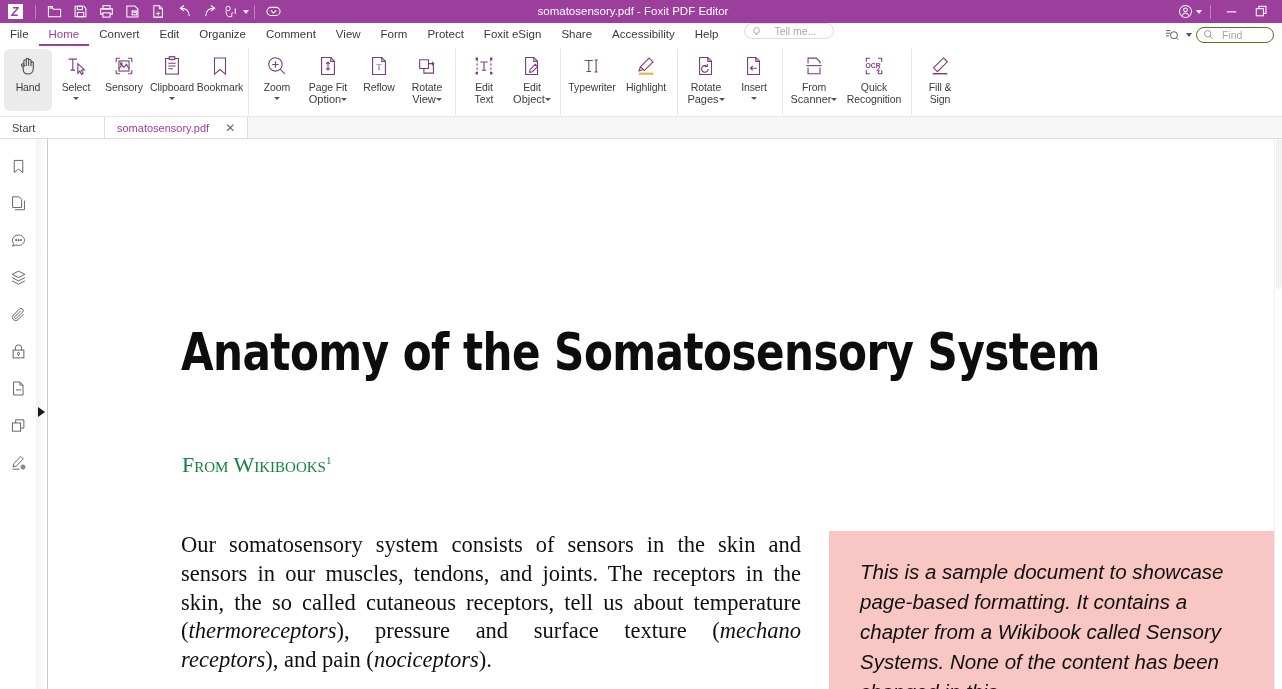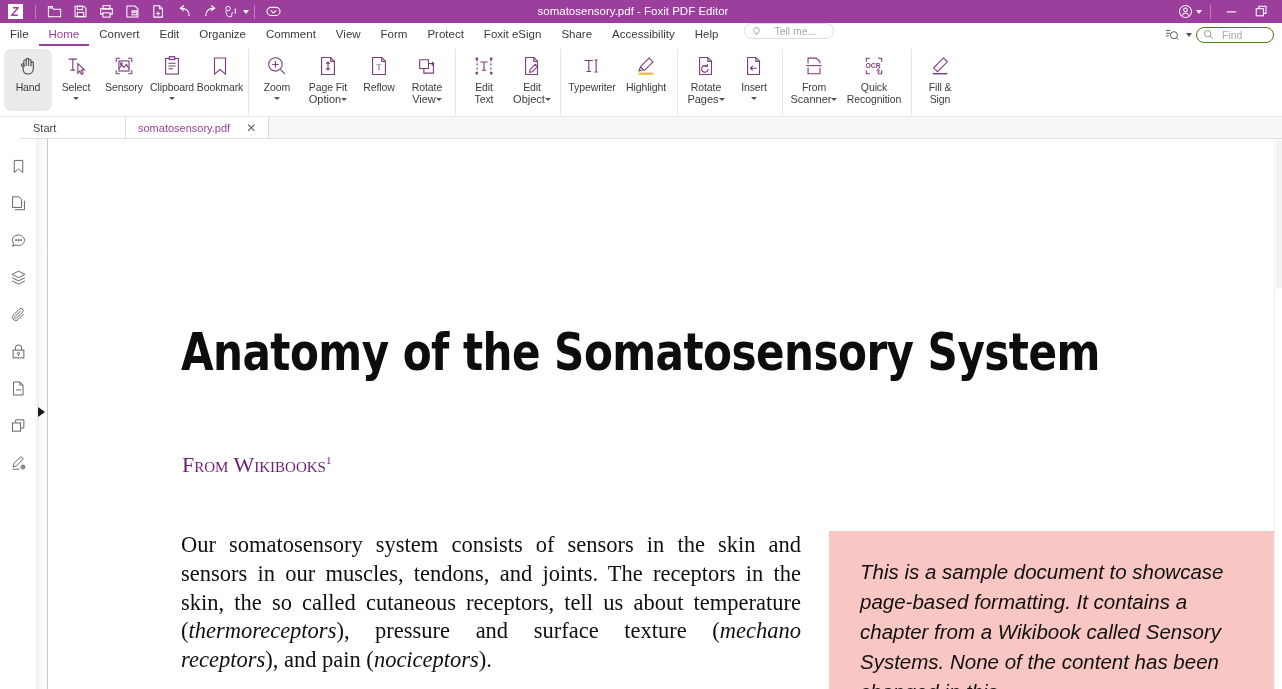--- a/index.html
+++ b/index.html
@@ -170,21 +170,20 @@
   }
   .tri-row { height: 11px; display: flex; align-items: center; justify-content: center; }
 
   
   .tabbar {
     height: 22px;
     background: #f7f7f7;
     display: flex;
     align-items: stretch;
     border-bottom: 1px solid #dedede;
-    margin-left: 21px;
   }
   .dtab {
     display: flex; align-items: center;
     padding: 0 12px;
     font-size: 11px;
     color: #444;
     background: #ffffff;
     border-right: 1px solid #dedede;
     cursor: default;
     min-width: 105px;
@@ -260,21 +259,21 @@
     transform: scaleX(0.9);
     transform-origin: left center;
   }
   .doc-sub {
     position: absolute;
     left: 134px;
     top: 313px;
     font-family: "Liberation Serif","DejaVu Serif", serif;
     font-size: 22px;
     font-variant: small-caps;
-    color: #701a75;
+    color: #15803d;
     white-space: nowrap;
   }
   .doc-sub sup {
     font-size: 11px;
     vertical-align: super;
     font-variant: normal;
   }
   .doc-body {
     position: absolute;
     left: 133px;

